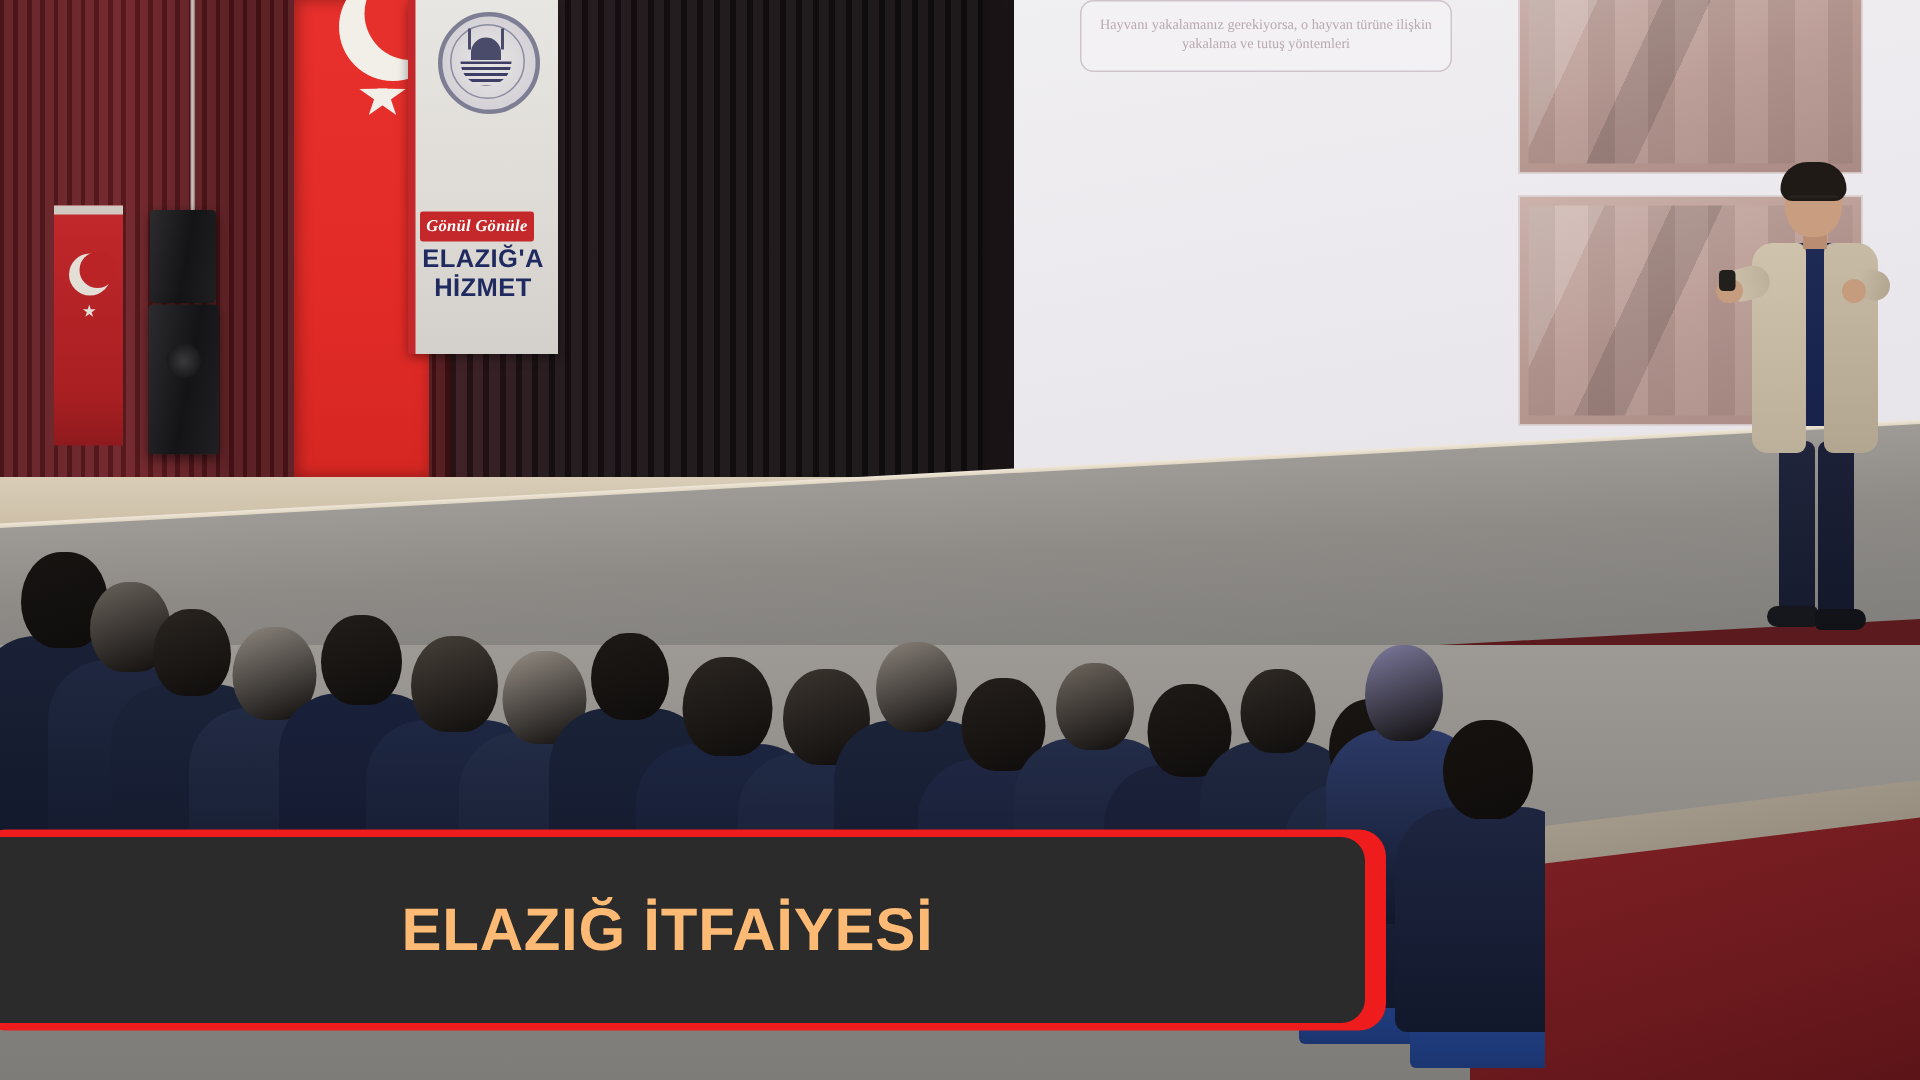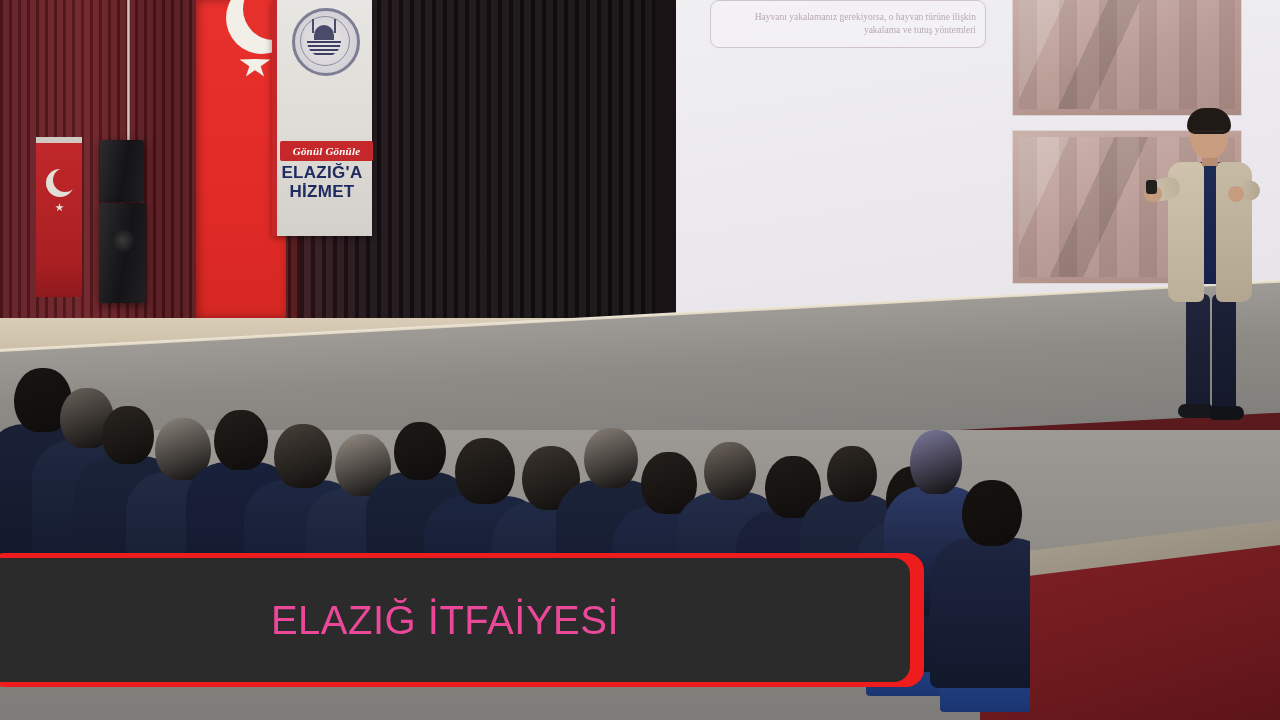--- a/index.html
+++ b/index.html
@@ -66,39 +66,39 @@
     border:3px solid #7d7e94;background:radial-gradient(circle,#e9e7e4,#ccc9d2);}
   .emblem .ring{position:absolute;left:5px;top:5px;width:48px;height:48px;border-radius:50%;
     border:1px solid #8b8ca0;}
   .emblem .dome{position:absolute;left:19px;top:14px;width:20px;height:15px;border-radius:10px 10px 0 0;
     background:#4a4a6a;}
   .emblem .min1,.emblem .min2{position:absolute;top:8px;width:2px;height:14px;background:#4a4a6a;}
   .emblem .min1{left:17px;} .emblem .min2{left:39px;}
   .emblem .wave{position:absolute;left:12px;top:30px;width:34px;height:16px;
     background:repeating-linear-gradient(180deg,#3d3d66 0 2px,transparent 2px 4px);
     border-radius:0 0 18px 18px;}
-  .gonul{position:absolute;left:8px;top:141px;width:93px;height:20px;background:#c4282a;
+  .gonul{position:absolute;left:8px;top:141px;width:76px;height:20px;background:#c4282a;
     border-radius:2px;display:flex;align-items:center;justify-content:center;}
   .gonul span{color:#fff;font-size:11px;font-style:italic;font-weight:bold;letter-spacing:.2px;
     font-family:"Liberation Serif",serif;}
   .bannertext{position:absolute;left:0;top:163px;width:100%;text-align:center;
     color:#1f2b60;font-weight:bold;font-size:17px;line-height:19px;letter-spacing:.3px;}
 
   
   .screen{position:absolute;left:676px;top:-6px;width:604px;height:330px;
     background:linear-gradient(170deg,#f0eff1 0%,#eceaee 45%,#e6e4e8 100%);
     box-shadow:0 3px 10px rgba(0,0,0,.25);}
   .screen .frame-b{position:absolute;left:0;bottom:0;width:100%;height:7px;background:#fbfbfb;}
   .slidebox{position:absolute;border:1px solid #cfc4cc;border-radius:9px;
     background:rgba(246,244,247,.55);
     display:flex;align-items:center;justify-content:center;text-align:center;padding:5px 9px;
     box-sizing:border-box;}
   .slidebox span{color:#b9a9b2;font-size:9.5px;line-height:13px;
     font-family:"Liberation Serif",serif;filter:blur(.35px);}
-  #sb1{left:34px;top:6px;width:276px;height:48px;text-align:right;}
+  #sb1{left:44px;top:6px;width:248px;height:48px;}
   #sb2{left:24px;top:88px;width:252px;height:62px;}
   #sb3{left:34px;top:192px;width:246px;height:48px;}
   .photo{position:absolute;background:linear-gradient(160deg,#cbb2ab,#b99a93 50%,#a98a84);
     border:1px solid #ddd2d4;}
   #ph1{left:336px;top:-6px;width:228px;height:126px;}
   #ph2{left:336px;top:136px;width:228px;height:152px;}
   .photo::after{content:"";position:absolute;inset:6px;
     background:
       linear-gradient(115deg,rgba(255,255,255,.18) 0 18%,transparent 18% 34%,rgba(0,0,0,.12) 34% 46%,transparent 46%),
       repeating-linear-gradient(90deg,rgba(0,0,0,.06) 0 18px,rgba(255,255,255,.05) 18px 40px);}
@@ -156,21 +156,21 @@
     background:linear-gradient(180deg,#1c2138,#14182a);}
   .p-shoeL{position:absolute;left:26px;top:292px;width:34px;height:14px;border-radius:7px 4px 4px 7px;background:#15171d;}
   .p-shoeR{position:absolute;left:58px;top:294px;width:34px;height:14px;border-radius:4px 7px 7px 4px;background:#111318;}
 
   
   .headline-red{position:absolute;left:-14px;top:553px;width:938px;height:134px;
     background:#ee1c1c;border-radius:18px;}
   .headline{position:absolute;left:-20px;top:558px;width:930px;height:124px;
     background:#2b2b2b;border-radius:16px;display:flex;flex-direction:column;
     align-items:center;justify-content:center;}
-  .headline .line{color:#ec4899;font-weight:normal;font-size:40px;line-height:50px;letter-spacing:.5px;
+  .headline .line{color:#fdba74;font-weight:bold;font-size:40px;line-height:50px;letter-spacing:.5px;
     text-align:center;white-space:nowrap;}
 
   
   .watermark{position:absolute;right:14px;bottom:14px;height:26px;display:flex;align-items:stretch;
     border:1px solid #6c84b8;}
   .wm-seg{display:flex;align-items:center;padding:0 9px;color:#fff;font-weight:bold;font-size:16px;letter-spacing:.5px;}
   .wm-dark{background:#1c3055;} .wm-red{background:#e52421;}
 </style>
 </head>
 <body>

